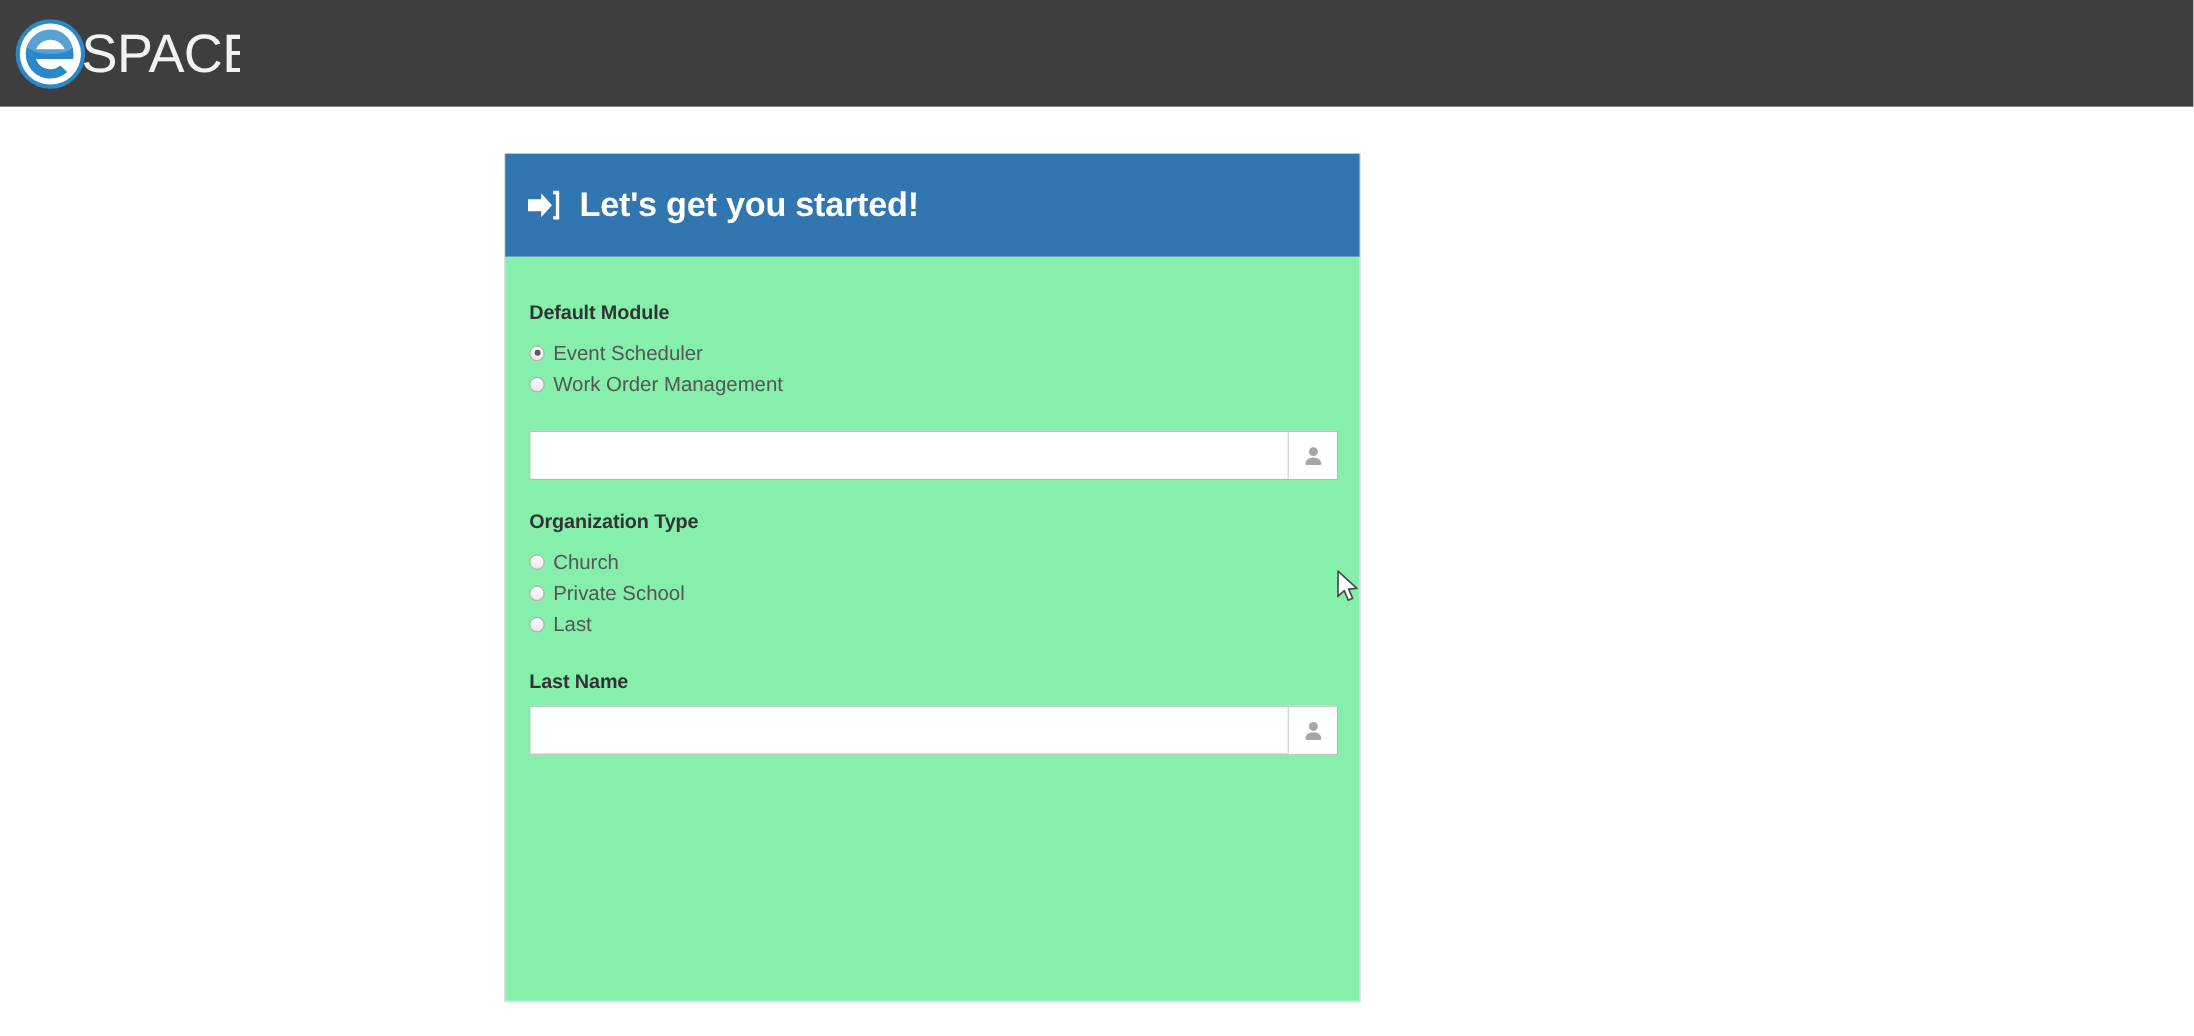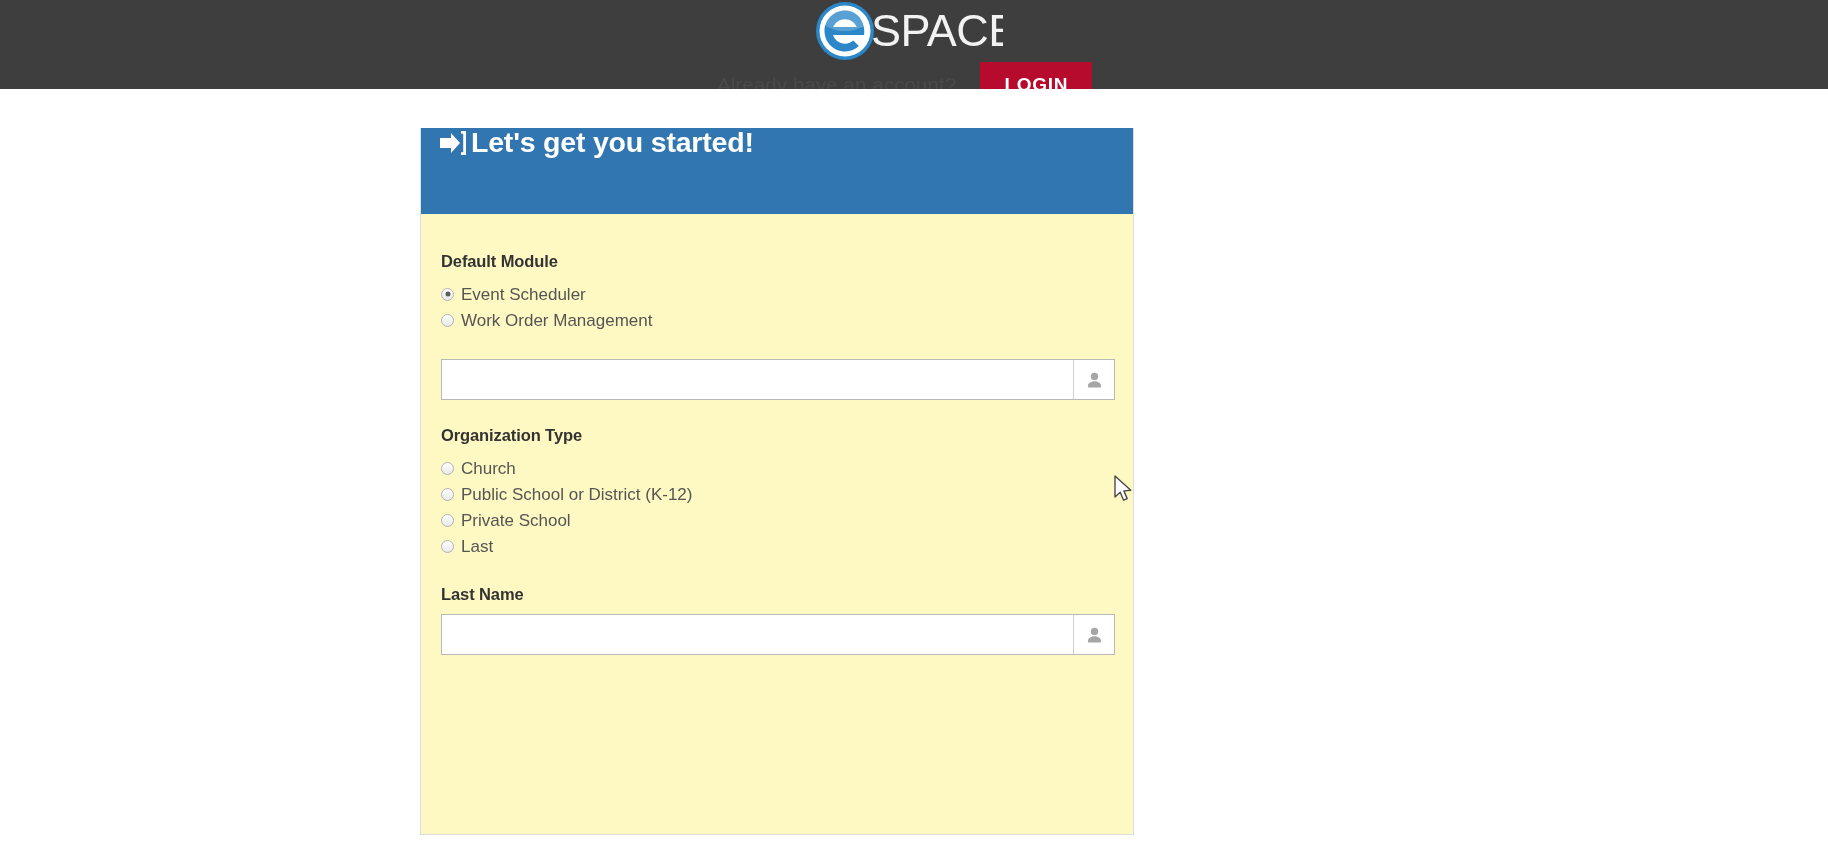--- a/index.html
+++ b/index.html
@@ -16,21 +16,20 @@
   
   .navbar {
     position: relative;
     width: 100%;
     height: 89px;
     background: #3e3e3e;
     display: flex;
     align-items: center;
     justify-content: space-between;
     padding: 0 22px 0 8px;
-    flex-direction: column;
   }
 
   .brand {
     display: flex;
     align-items: center;
     height: 100%;
     padding-left: 4px;
   }
 
   .brand-logo {
@@ -82,23 +81,23 @@
     width: 714px;
     background: #ffffff;
     border: 1px solid #dddddd;
     border-top: none;
   }
 
   .panel-heading {
     background: #3276b1;
     height: 86px;
     display: flex;
-    align-items: flex-start;
+    align-items: center;
     padding: 0 36px 0 18px;
-    gap: 2px;
+    gap: 14px;
   }
 
   .panel-heading .signin-icon {
     display: flex;
     align-items: center;
     justify-content: center;
     width: 30px;
     height: 30px;
     flex: 0 0 auto;
   }
@@ -107,21 +106,21 @@
     color: #ffffff;
     font-size: 28.5px;
     font-weight: bold;
     font-family: "Liberation Sans", sans-serif;
     letter-spacing: -0.2px;
     line-height: 1;
   }
 
   .panel-body {
     padding: 38px 20px 20px 20px;
-    background: #fef9c3;
+    background: #86efac;
     min-height: 620px;
   }
 
   .field-group {
     margin-bottom: 0;
   }
 
   .field-label {
     display: block;
     font-size: 16.5px;
@@ -226,24 +225,20 @@
       <circle cx="30" cy="31" r="29" fill="#2b87c8"></circle>
       <circle cx="30" cy="31" r="25.5" fill="#ffffff"></circle>
       <path d="M30 10.5c-11.3 0-20.5 9.2-20.5 20.5S18.7 51.5 30 51.5c5.6 0 10.4-2 13.9-5.4l-5.6-5.6c-2.1 2.0-5.0 3.2-8.3 3.2-5.6 0-10.3-3.6-12.0-8.6h31.0c0.2-1.2 0.3-2.4 0.3-3.6C49.3 19.7 41.3 10.5 30 10.5z M18.2 27.0c1.9-4.6 6.4-7.8 11.8-7.8s9.9 3.2 11.8 7.8H18.2z" fill="#2b87c8"></path>
 
       <ellipse cx="30" cy="20" rx="22" ry="11" fill="#ffffff" opacity="0.22"></ellipse>
 
       <text x="56" y="46" font-family="Liberation Sans, sans-serif" font-size="45" fill="#f2f2f2" letter-spacing="-0.5">SPACE</text>
     </svg>
   </div>
 
-  <div class="navbar-right">
-    <span class="already-text">Already have an account?</span>
-    <button class="login-btn">LOGIN</button>
-  </div>
 </div>
 
 <div class="page-body">
 
   <div class="panel">
 
     <div class="panel-heading">
       <span class="signin-icon">
         <svg width="28" height="26" viewBox="0 0 28 26">
           <path d="M0 8 h11 V3 l9 10 -9 10 v-5 H0 z" fill="#ffffff"></path>
@@ -280,24 +275,20 @@
           </span>
         </div>
       </div>
 
       <div class="field-group">
         <span class="field-label">Organization Type</span>
         <div class="radio-list">
           <label class="radio-row">
             <span class="radio-mark"></span>
             <span class="radio-label">Church</span>
-          </label>
-          <label class="radio-row">
-            <span class="radio-mark"></span>
-            <span class="radio-label">Public School or District (K-12)</span>
           </label>
           <label class="radio-row">
             <span class="radio-mark"></span>
             <span class="radio-label">Private School</span>
           </label>
           <label class="radio-row">
             <span class="radio-mark"></span>
             <span class="radio-label">Last</span>
           </label>
         </div>

